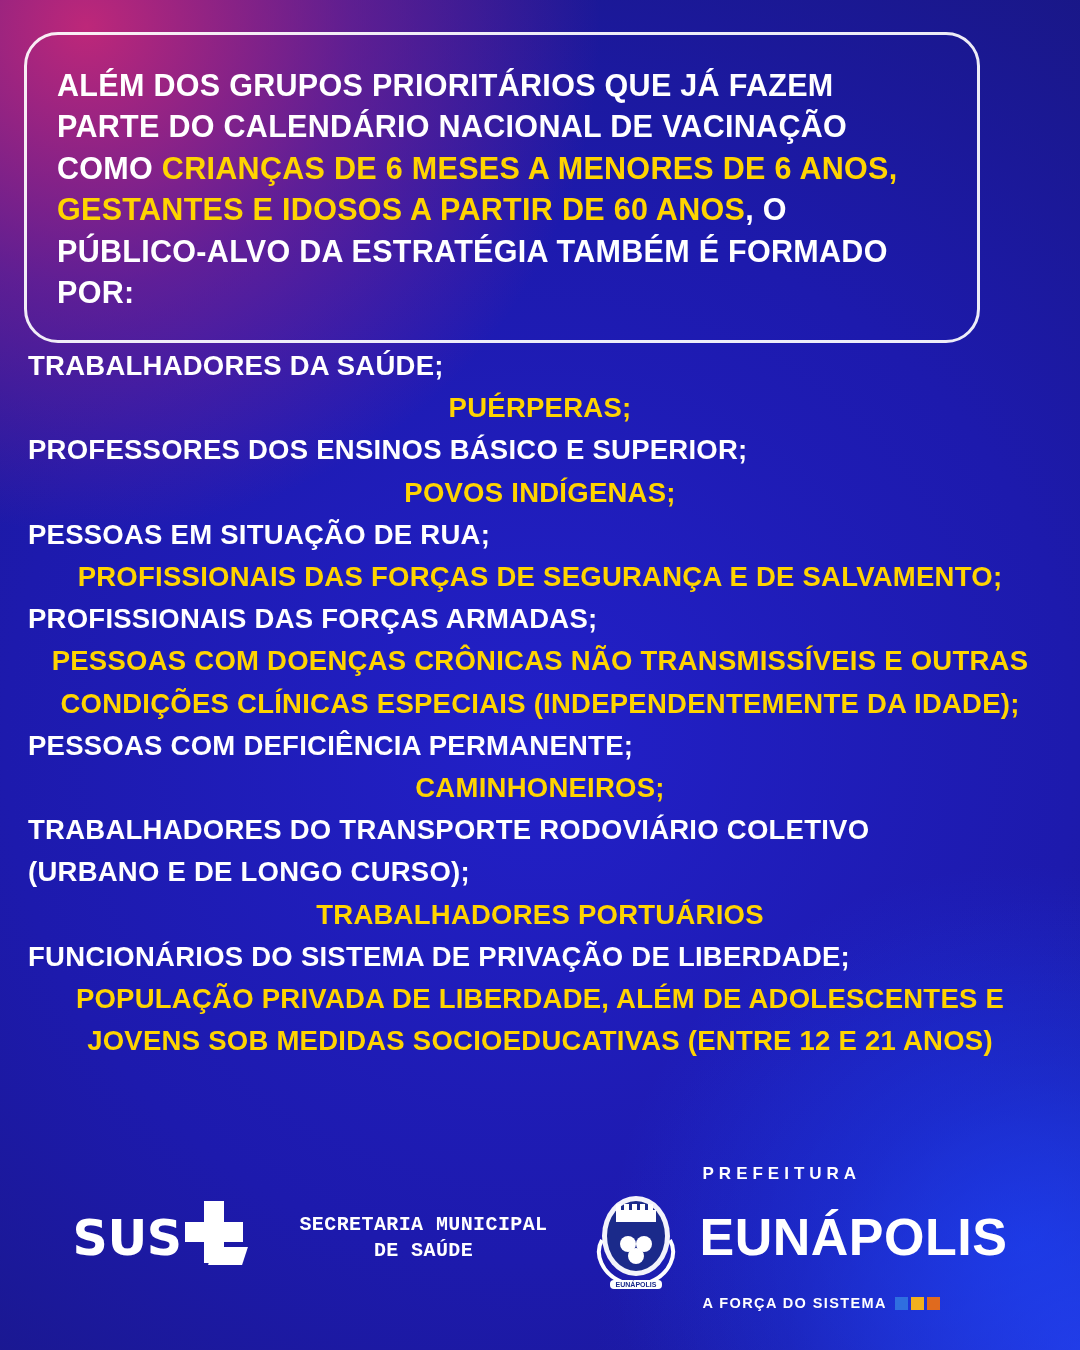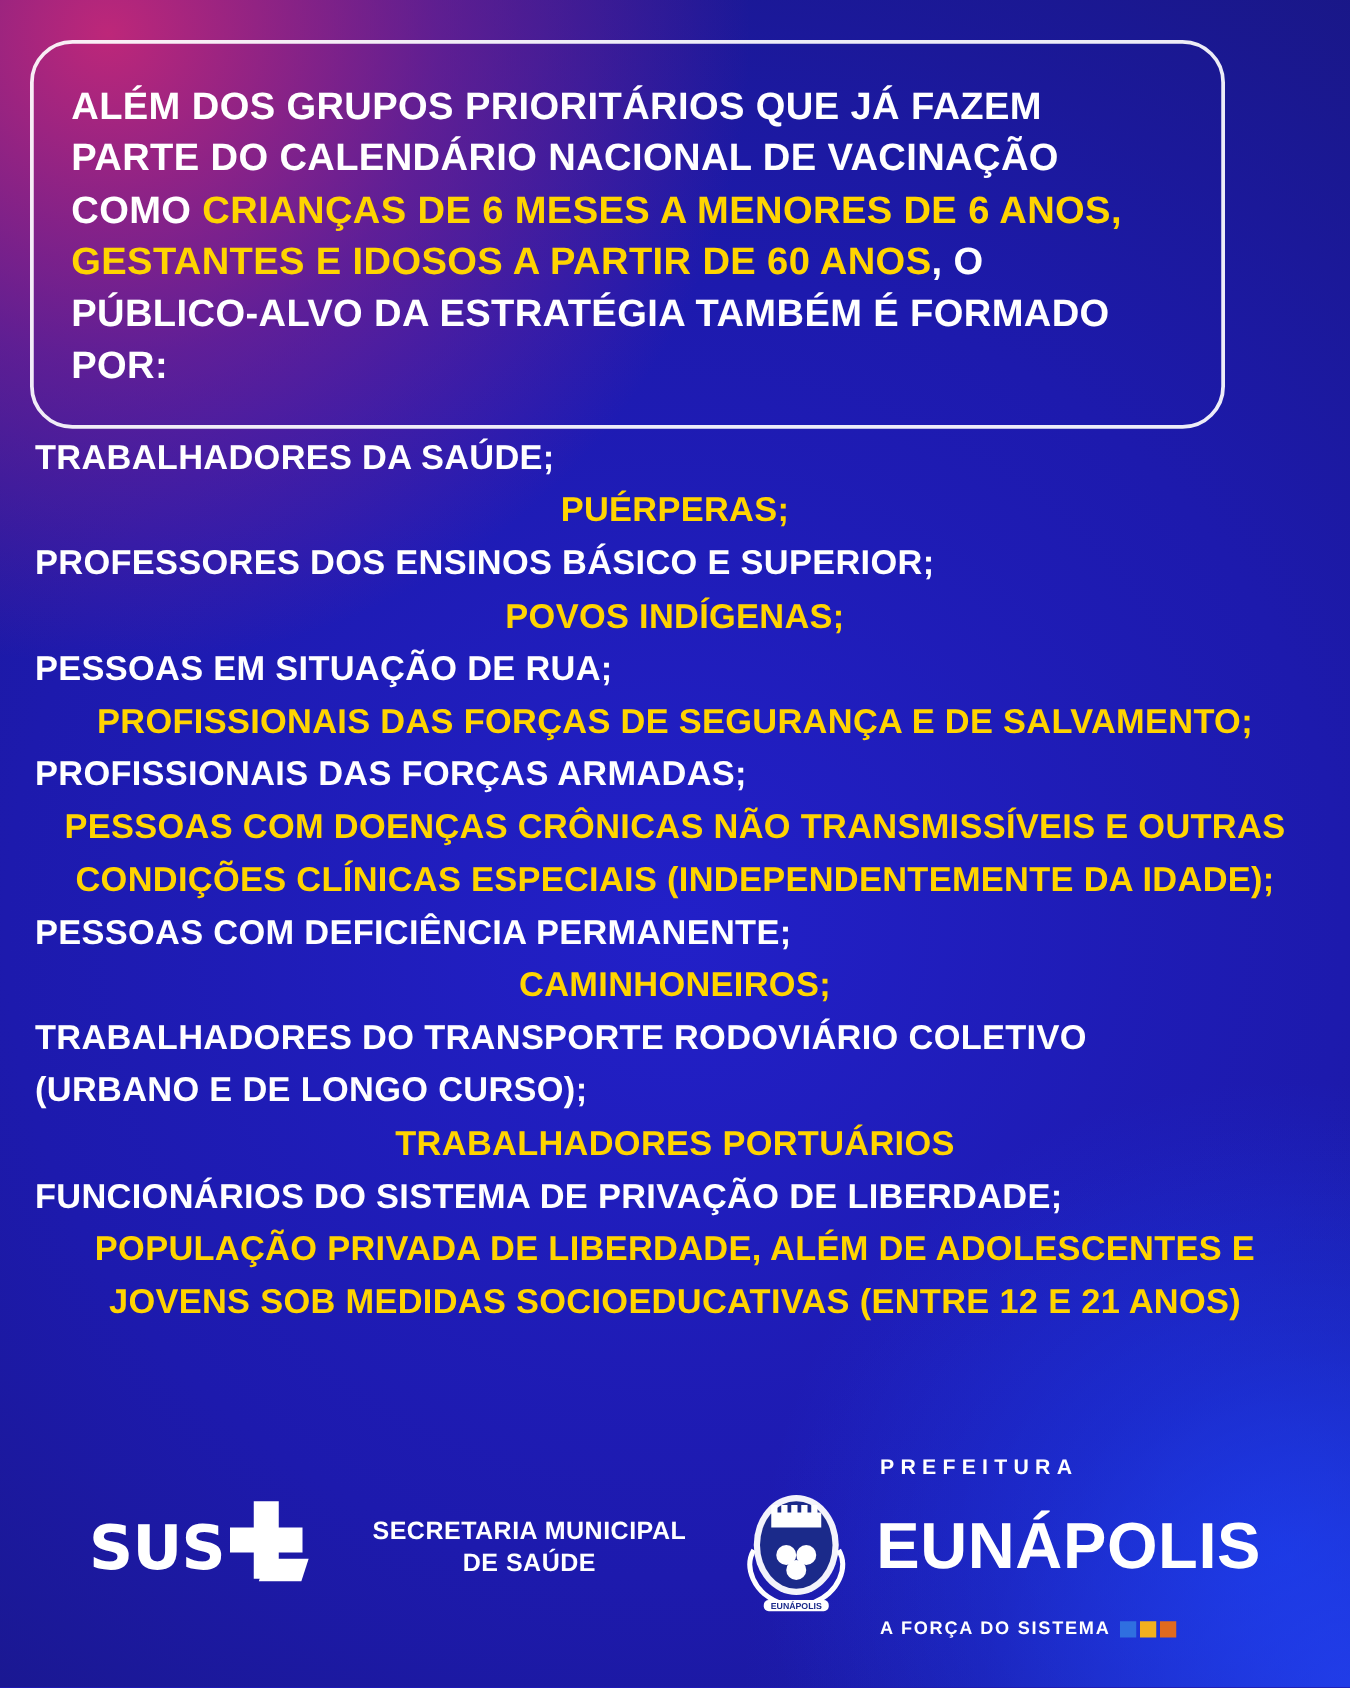--- a/index.html
+++ b/index.html
@@ -137,20 +137,21 @@
   }
 
   .sec {
     color: #ffffff;
     font-size: 20px;
     font-weight: 800;
     line-height: 1.3;
     text-align: center;
     letter-spacing: 0.4px;
     margin-right: 40px;
+    font-family: Liberation Mono, monospace;
   }
 
   
   .brasao {
     position: relative;
     width: 96px;
     height: 108px;
     margin-right: 16px;
   }
   .brasao svg { display: block; }

